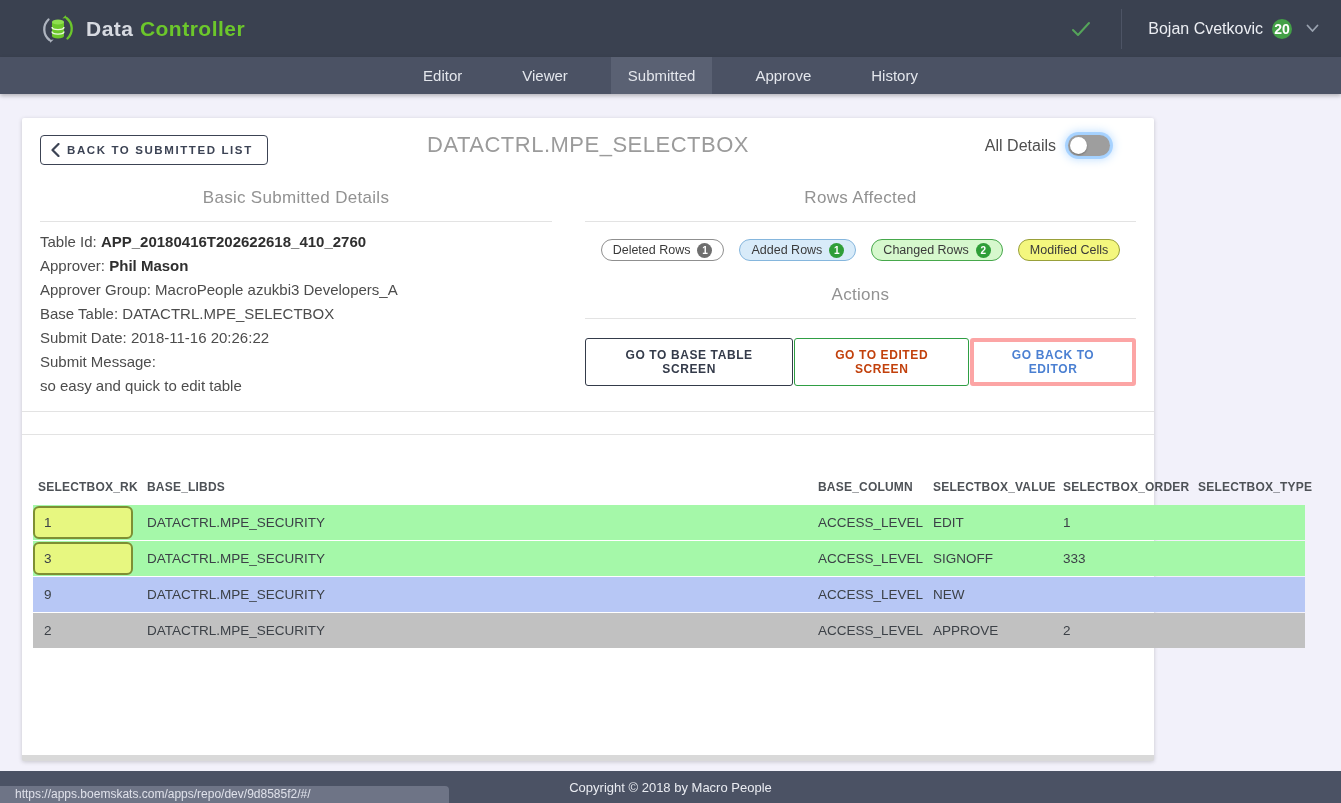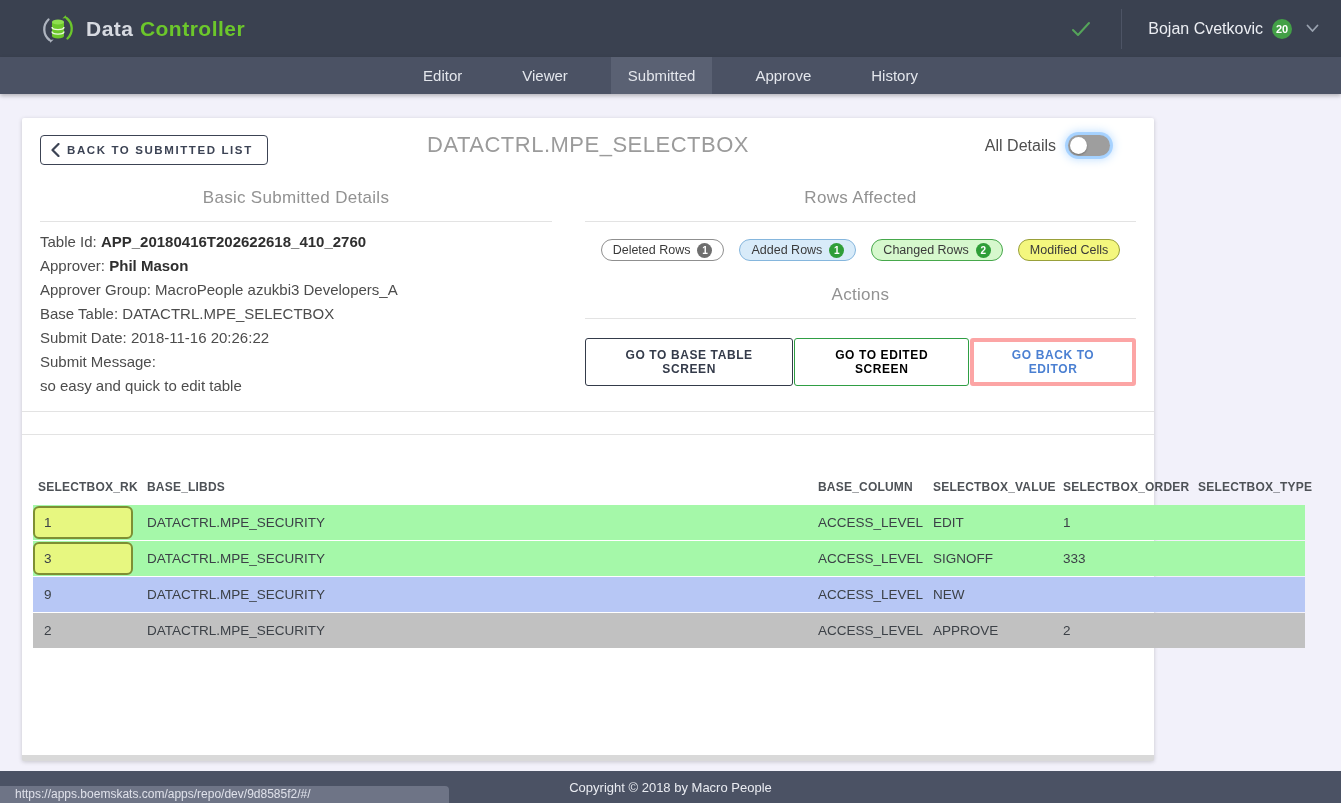--- a/index.html
+++ b/index.html
@@ -18,21 +18,21 @@
   }
   .logo { display:flex; align-items:center; gap:10px; cursor:pointer; }
   .logo-text { font-size:21px; font-weight:bold; letter-spacing:.5px; }
   .logo-text .brand-a { color:#d7dae1; }
   .logo-text .brand-b { color:#6cc72b; }
   .topbar-right { display:flex; align-items:center; height:100%; }
   .topbar-check { margin-right:28px; display:flex; align-items:center; }
   .topbar-divider { width:1px; height:40px; background:#4d5465; margin-right:26px; }
   .user-name { color:#eceef3; font-size:16px; margin-right:9px; }
   .user-badge {
-    background:#43a047; color:#fff; font-size:11px; font-weight:bold;
+    background:#43a047; color:#fff; font-size:14px; font-weight:bold;
     width:20px; height:20px; border-radius:50%;
     display:flex; align-items:center; justify-content:center; margin-right:14px;
   }
 
   
   .navbar {
     height:37px; background:#4b5264;
     display:flex; align-items:stretch; justify-content:center;
     box-shadow:0 2px 4px rgba(0,0,0,.25);
     position:relative; z-index:2;
@@ -105,21 +105,21 @@
   .count-gray { background:#6e6e6e; }
   .count-green { background:#2f9e38; }
 
   .actions-buttons { display:flex; justify-content:center; gap:1px; padding-top:19px; }
   .action-btn {
     background:#fff; border-radius:3px; font-size:12px; font-weight:bold;
     letter-spacing:.6px; padding:6px 13px; cursor:pointer;
     font-family:"Liberation Sans", sans-serif;
   }
   .btn-dark  { border:1px solid #343b4a; color:#343b4a; }
-  .btn-green { border:1px solid #2f9e44; color:#000000; }
+  .btn-green { border:1px solid #2f9e44; color:#c2410c; }
   .btn-blue  { border:4px solid #fca5a5; color:#4b80d2; }
 
   .full-hr { border:none; border-top:1px solid #e3e3e3; }
   .hr-1 { margin-top:13px; }
   .band { height:22px; }
 
   
   .table-wrap { padding:12px 13px 0 11px; }
   table { border-collapse:separate; border-spacing:0 1px; width:1272px; table-layout:fixed; }
   col.c1{width:114px;} col.c2{width:671px;} col.c3{width:115px;}

